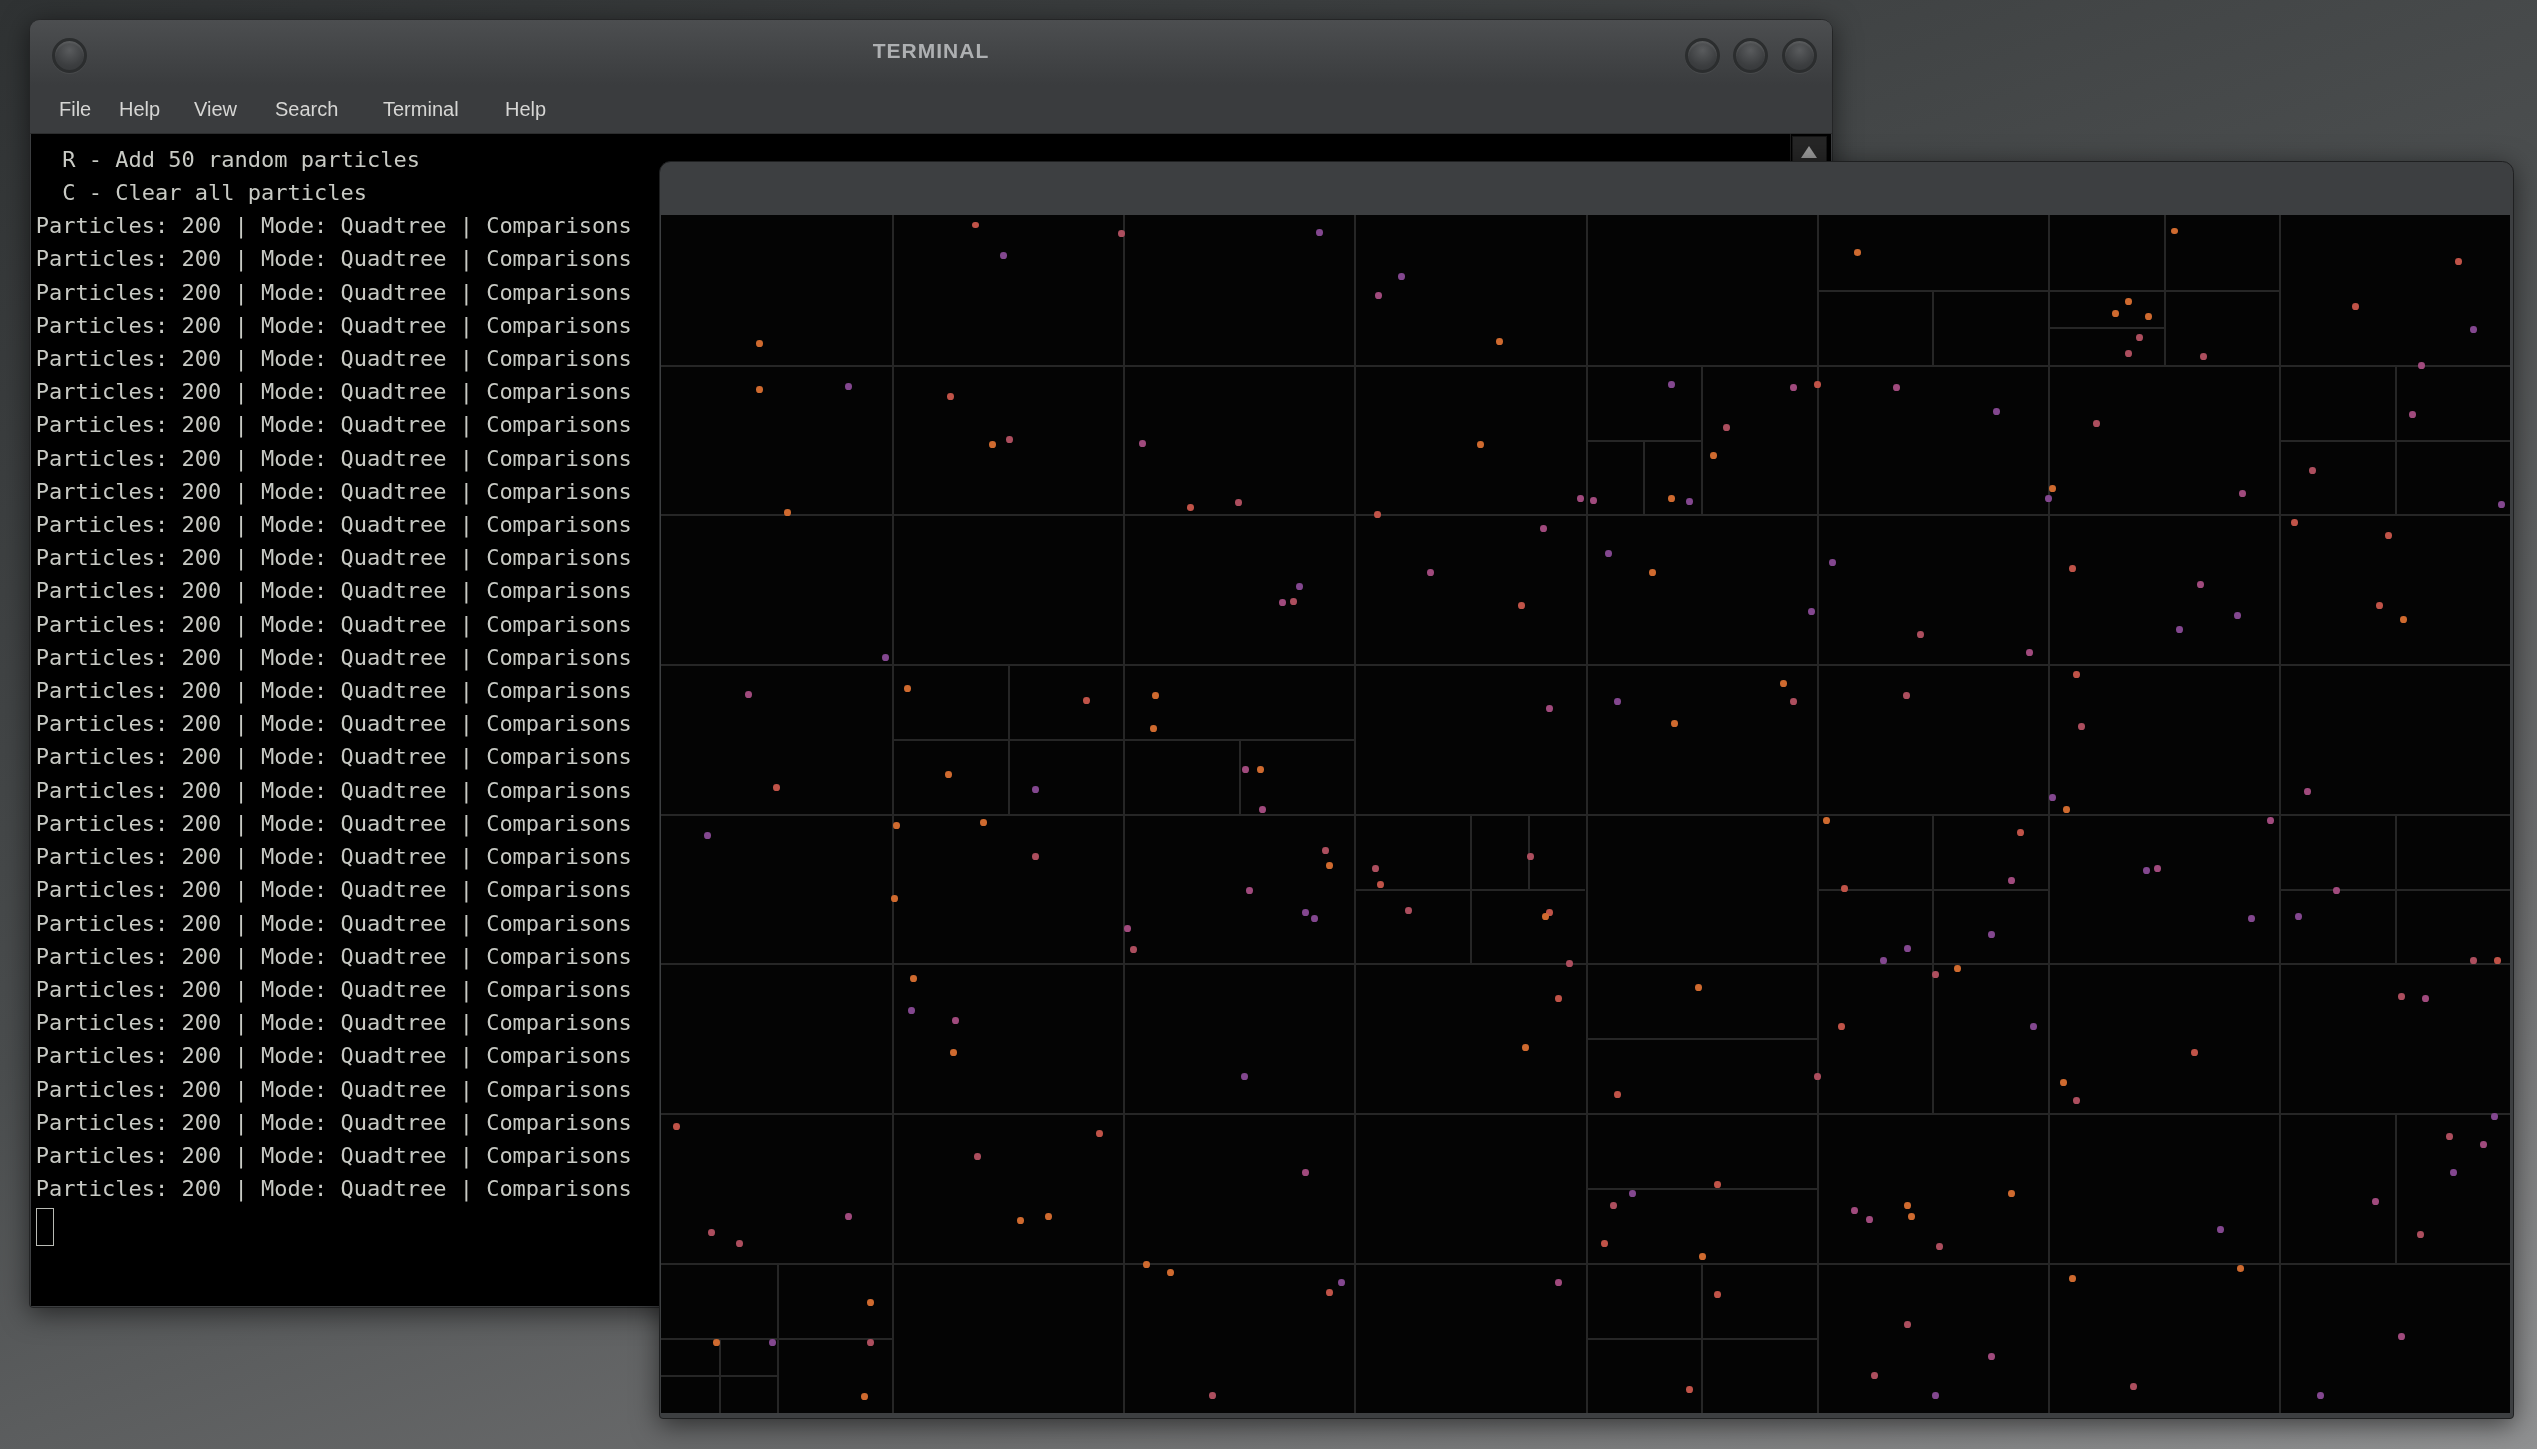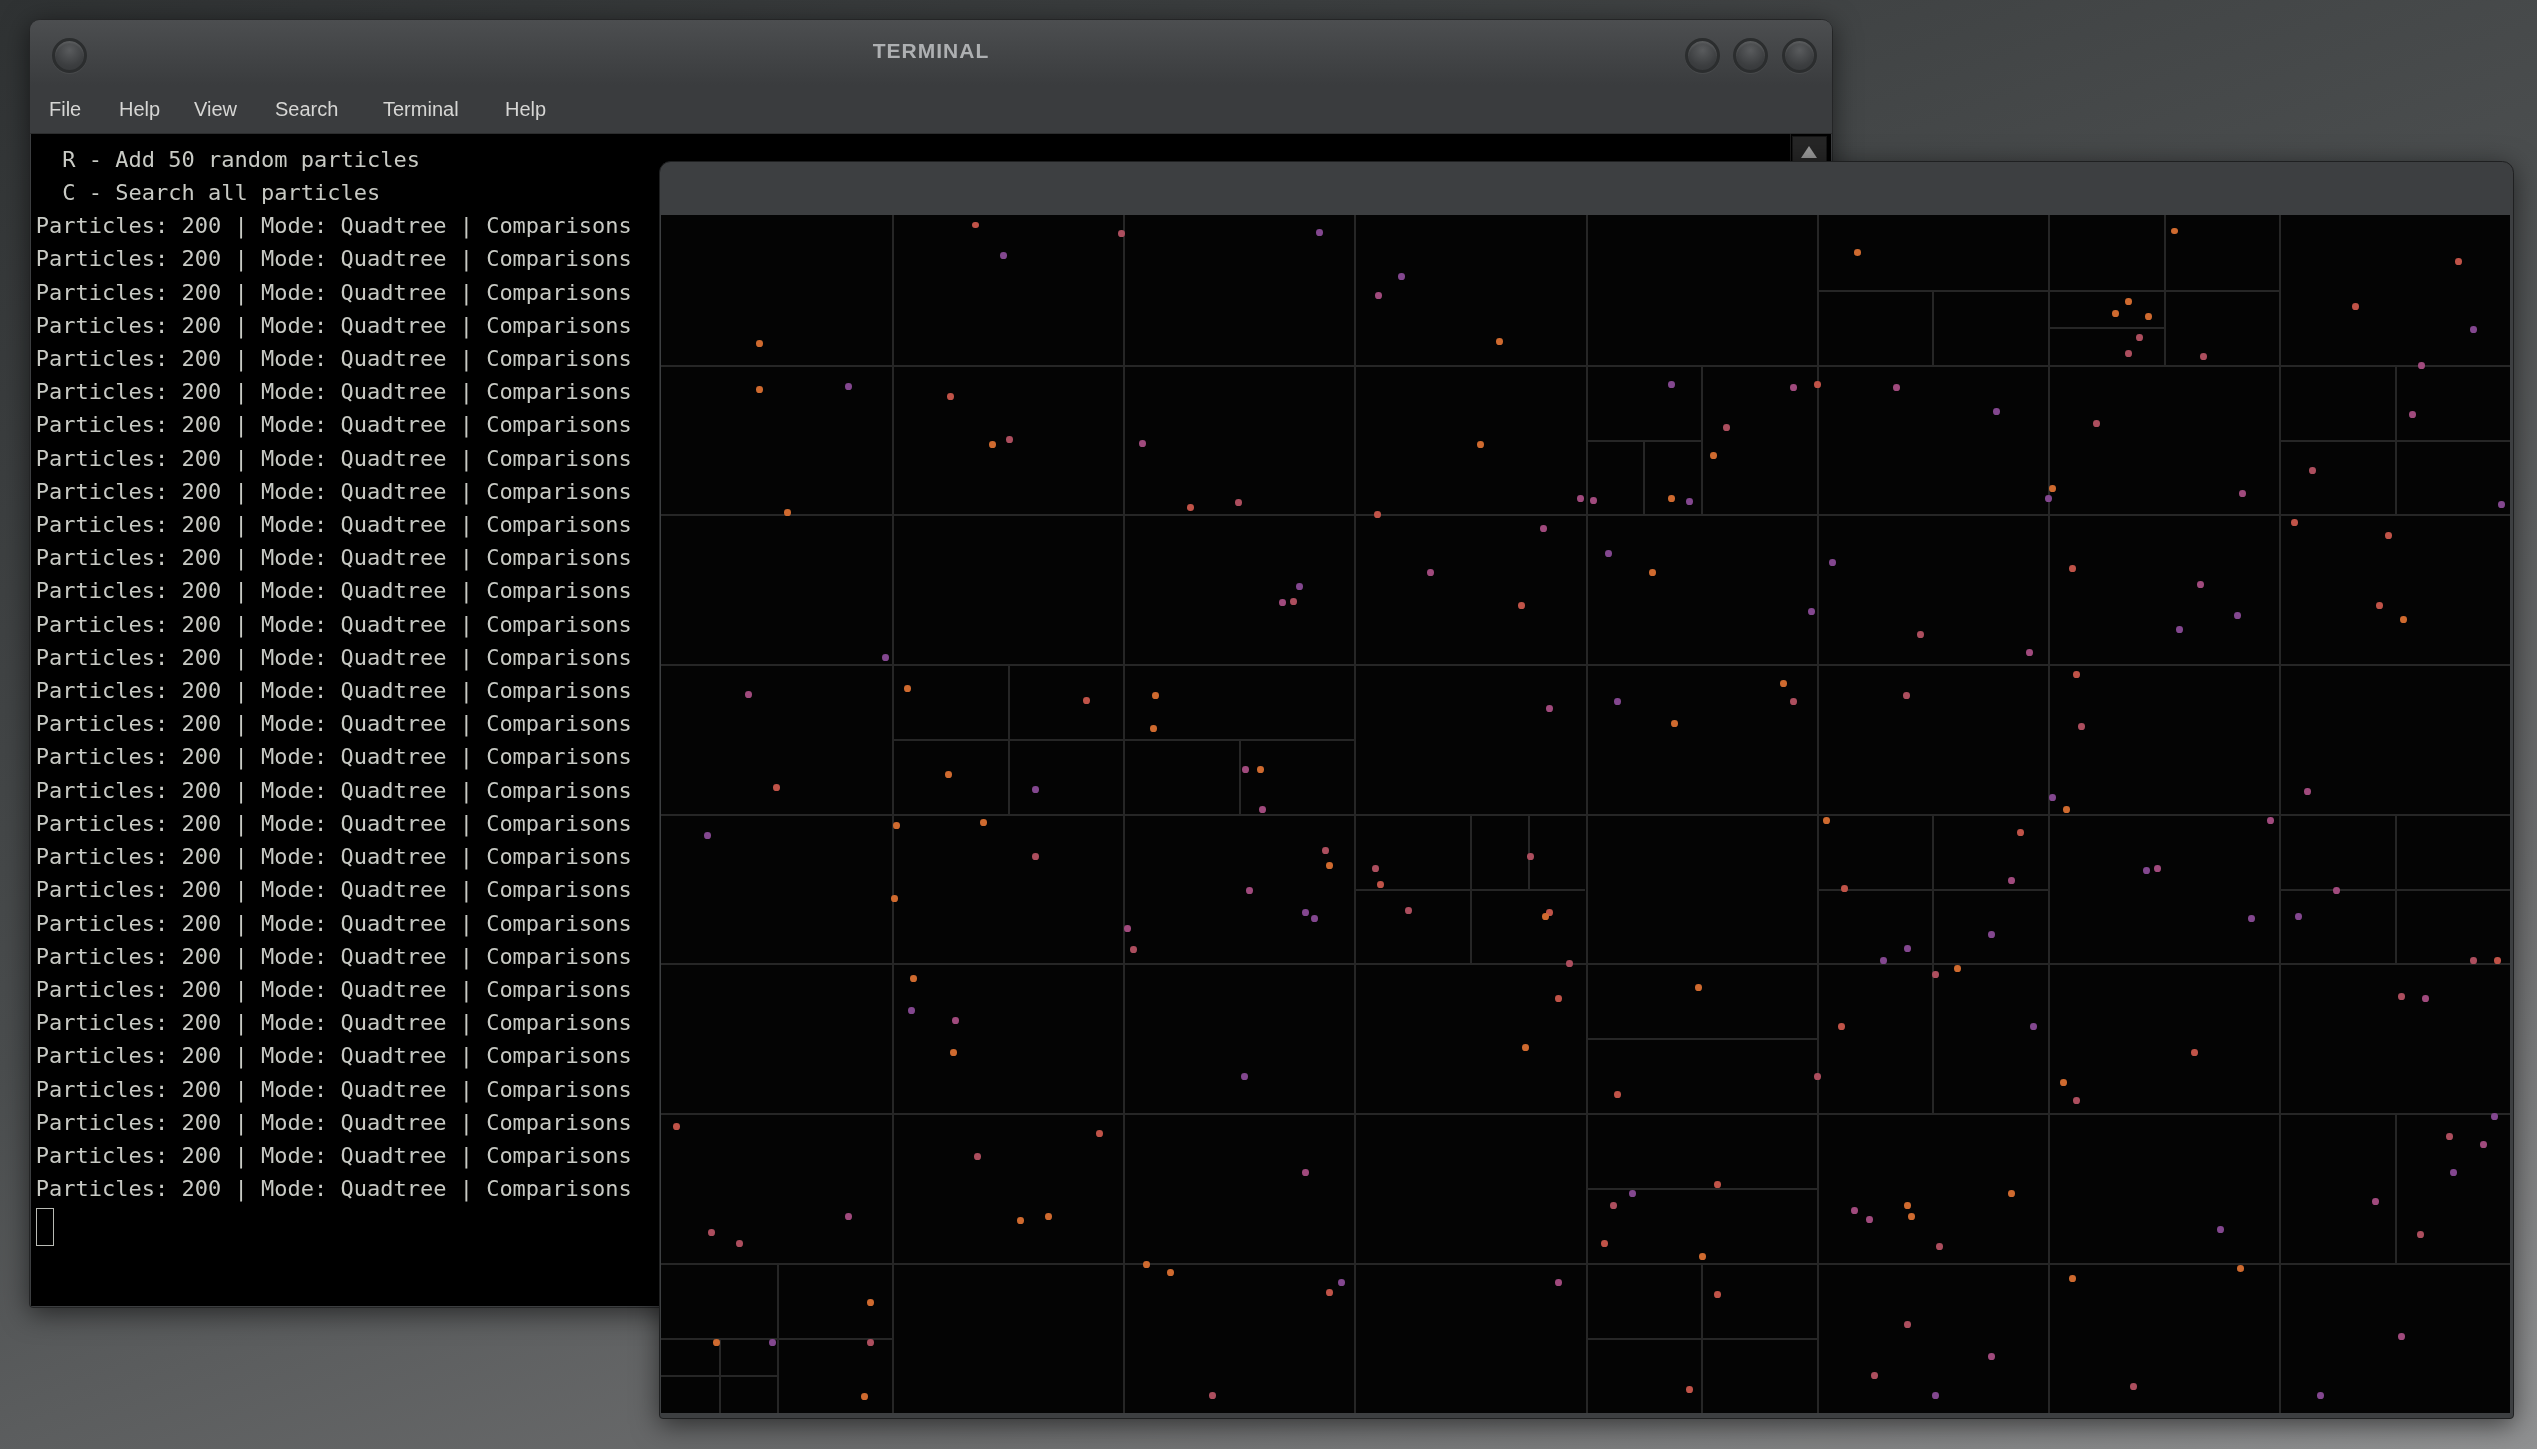--- a/index.html
+++ b/index.html
@@ -49,31 +49,31 @@
 
   <div class="win" id="terminal">
     <div class="titlebar">
       <div class="orb" style="left:22px;top:18.3px;"></div>
       <div class="title-text">TERMINAL</div>
       <div class="orb" style="right:112px;top:18.3px;"></div>
       <div class="orb" style="right:64px;top:18.3px;"></div>
       <div class="orb" style="right:15.4px;top:18.3px;"></div>
     </div>
     <div id="term-menubar">
-        <div class="menu-item" style="left: 19px;">File</div>
+        <div class="menu-item" style="left: 29px;">File</div>
         <div class="menu-item" style="left: 89px;">Help</div>
         <div class="menu-item" style="left: 164px;">View</div>
         <div class="menu-item" style="left: 245px;">Search</div>
         <div class="menu-item" style="left: 353px;">Terminal</div>
         <div class="menu-item" style="left: 475px;">Help</div>
       </div>
     <div id="term-content">
       <div id="term-lines">
           <div class="term-line" style="top: 8.7px;">  R - Add 50 random particles</div>
-          <div class="term-line" style="top: 42px;">  C - Search all particles</div>
+          <div class="term-line" style="top: 42px;">  C - Clear all particles</div>
           <div class="term-line" style="top: 75px;">Particles: 200 | Mode: Quadtree | Comparisons</div>
           <div class="term-line" style="top: 108px;">Particles: 200 | Mode: Quadtree | Comparisons</div>
           <div class="term-line" style="top: 142px;">Particles: 200 | Mode: Quadtree | Comparisons</div>
           <div class="term-line" style="top: 175px;">Particles: 200 | Mode: Quadtree | Comparisons</div>
           <div class="term-line" style="top: 208px;">Particles: 200 | Mode: Quadtree | Comparisons</div>
           <div class="term-line" style="top: 241px;">Particles: 200 | Mode: Quadtree | Comparisons</div>
           <div class="term-line" style="top: 274px;">Particles: 200 | Mode: Quadtree | Comparisons</div>
           <div class="term-line" style="top: 308px;">Particles: 200 | Mode: Quadtree | Comparisons</div>
           <div class="term-line" style="top: 341px;">Particles: 200 | Mode: Quadtree | Comparisons</div>
           <div class="term-line" style="top: 374px;">Particles: 200 | Mode: Quadtree | Comparisons</div>

